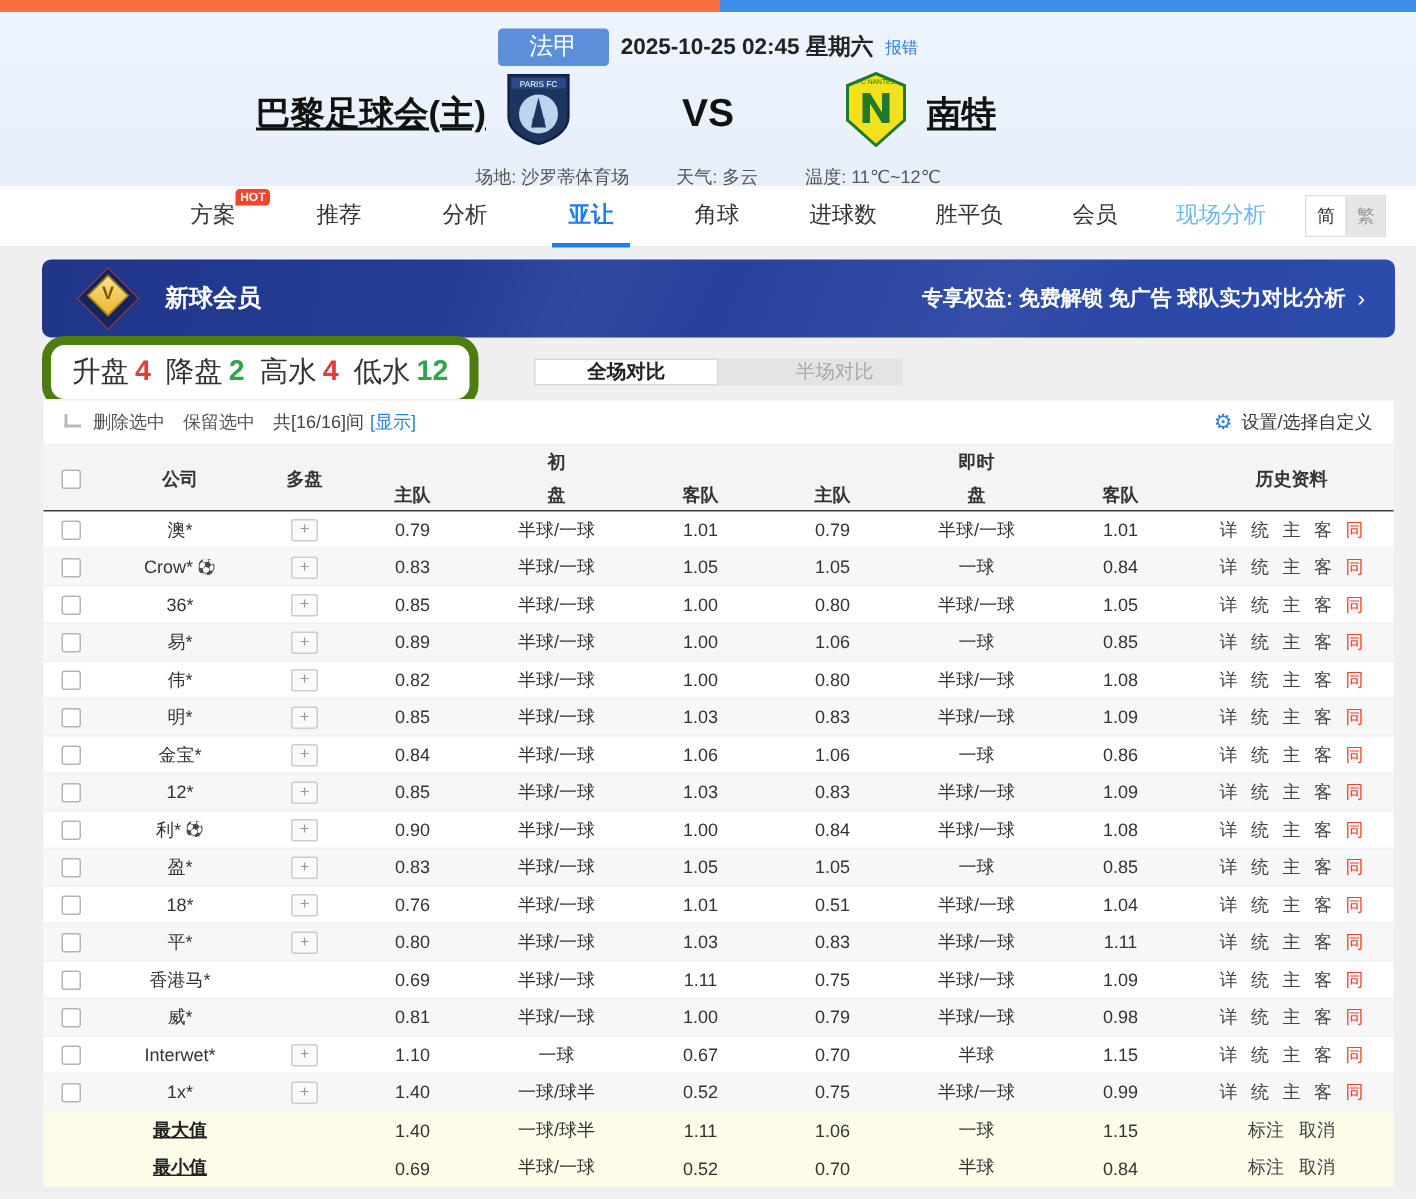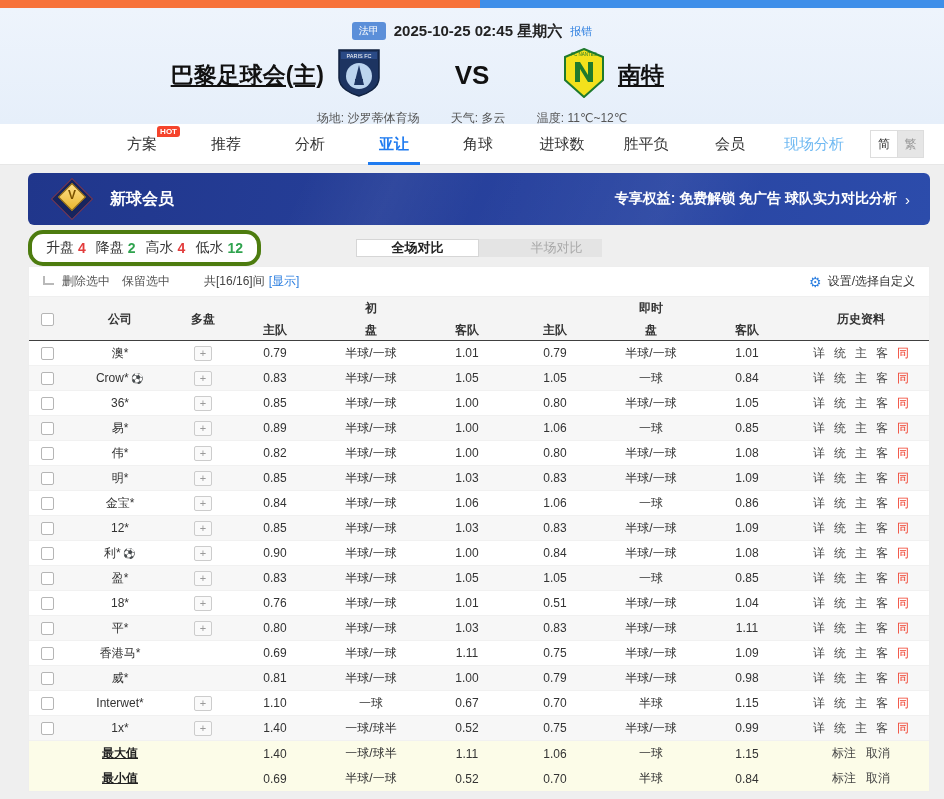--- a/index.html
+++ b/index.html
@@ -7,21 +7,21 @@
   .page { width:944px; height:799px; position:relative; background:#efefef; overflow:hidden; }
 
   
   .topbar { display:flex; height:8px; width:100%; }
   .topbar .seg-orange { width:480px; background:#f7723a; }
   .topbar .seg-blue { flex:1; background:#3f8fe9; }
 
   
   .match-header { height:116px; background:linear-gradient(180deg,#eef4fc, #e6effa); padding-top:12px; }
   .mh-line1 { display:flex; justify-content:center; align-items:center; gap:8px; height:22px; }
-  .league-badge { background:#5b8fd9; color:#fff; font-size:10px; padding:2px 7px; border-radius:3px; }
+  .league-badge { background:#5b8fd9; color:#fff; font-size:16px; padding:2px 21px; border-radius:3px; }
   .match-time { font-size:15px; font-weight:bold; color:#222; }
   .report-error { font-size:11px; color:#2d7fe0; text-decoration:none; }
   .mh-line2 { display:flex; justify-content:center; align-items:center; margin-top:8px; height:50px; }
   .team { display:flex; align-items:center; gap:12px; width:330px; }
   .team.home { justify-content:flex-end; }
   .team.away { justify-content:flex-start; }
   .team-name { font-size:23px; font-weight:bold; color:#111;text-decoration:underline; }
   .vs { width:180px; text-align:center; font-size:26px; font-weight:bold; color:#111; }
   .mh-line3 { margin-top:10px; text-align:center; font-size:12px; color:#555; }
   .mh-line3 span { margin:0 14px; }
@@ -45,34 +45,34 @@
   .vip-badge { position:relative; width:44px; height:44px; margin:0 16px 0 22px; }
   .vip-badge .dia { position:absolute; left:7px; top:7px; width:30px; height:30px; transform:rotate(45deg); background:#16245e; border:1px solid #7a3a5a; }
   .vip-badge .gem { position:absolute; left:12px; top:10px; width:20px; height:20px; transform:rotate(45deg); background:linear-gradient(135deg,#ffe08a,#e8b62f); border:1px solid #b8860b; }
   .vip-badge .gem-v { position:absolute; left:0; top:11px; width:44px; text-align:center; color:#7a5200; font-size:12px; font-weight:bold; }
   .banner-title { color:#fff; font-size:16px; font-weight:bold; position:relative; }
   .banner-right { position:absolute; right:20px; display:flex; align-items:center; gap:8px; color:#fff; font-size:14px; font-weight:bold; }
   .banner-chevron { font-size:15px; font-weight:normal; }
 
   
   .filter-row { position:absolute; left:28px; top:233px; width:902px; height:30px; display:flex; align-items:center; }
-  .trend-box { display:flex; align-items:center; gap:10px; border:4px solid #4d7c0f; background:#fff; border-radius:15px; padding:5px 14px; font-size:14px; }
+  .trend-box { display:flex; align-items:center; gap:10px; border:6px solid #4d7c0f; background:#fff; border-radius:15px; padding:5px 14px; font-size:19px; }
   .trend-item { display:flex; gap:4px; align-items:center; color:#333; }
   .trend-count { font-weight:bold; }
   .half-toggle { position:absolute; left:328px; display:flex; }
   .ht-btn { width:123px; height:18px; font-size:13px; display:flex; align-items:center; justify-content:center; cursor:pointer; }
   .ht-btn.active { background:#fff; border:1px solid #d6d6d6; color:#222; font-weight:bold; }
   .ht-btn.inactive { background:#e4e4e4; color:#a9a9a9;padding-left:32px; }
 
   
   .card { position:absolute; left:28px; top:266px; width:902px; background:#fff; border:1px solid #eee; }
   .toolbar { height:30px; display:flex; align-items:center; padding:0 14px; border-bottom:1px solid #efefef; font-size:12px; color:#555; }
   .select-icon { width:11px; height:9px; border-left:2px solid #b9b9b9; border-bottom:2px solid #b9b9b9; margin-right:8px; margin-top:-3px; }
   .tool-link { margin-right:12px; cursor:pointer; color:#555; }
-  .count-text { margin-left:22px; color:#444; }
+  .count-text { margin-left:0; color:#444; }
   .show-link { color:#2d7fe0; margin-left:4px; cursor:pointer; }
   .toolbar-right { margin-left:auto; display:flex; align-items:center; gap:6px; color:#333; }
   .gear-icon { color:#2d7fe0; font-size:14px; }
 
   
   .trow, .thead-grid, .frow { display:grid; grid-template-columns:36px 110px 56px 88px 104px 88px 88px 104px 88px 140px; align-items:center; }
   .thead-grid { background:#f4f4f4; height:44px; font-size:12px; font-weight:bold; color:#333; grid-template-rows:22px 22px; border-bottom:1px solid #404040; }
   .th { text-align:center; align-self:center; }
   .th.span2 { grid-row:1 / span 2; }
   .group-init { grid-column:4 / span 3; grid-row:1; text-align:center; }

